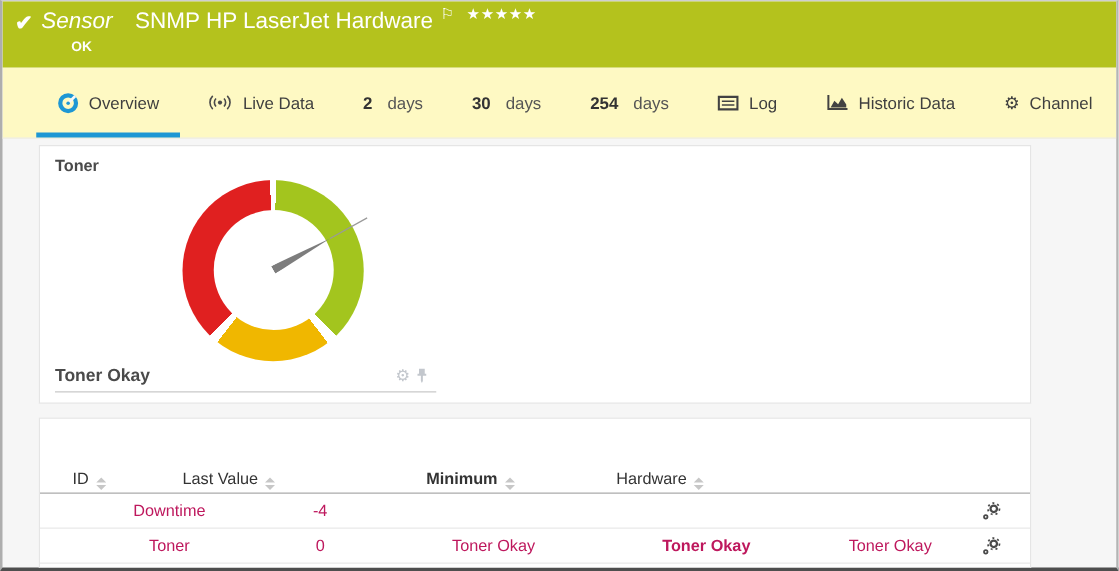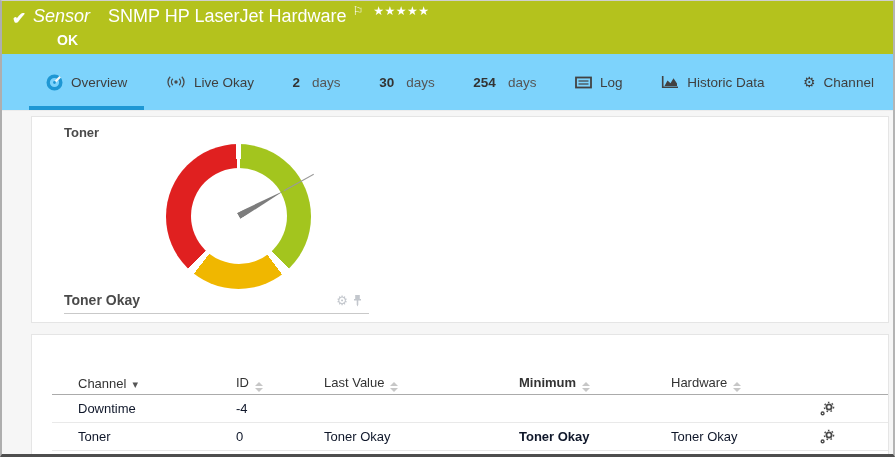--- a/index.html
+++ b/index.html
@@ -10,39 +10,39 @@
     border-left:2px solid #aeaeae; border-right:2px solid #b4b4b4;
     border-top:1px solid #cfcfcf; border-bottom:3px solid #4e4e4e;
   }
   
   .sensor-header { height:53px; background:#b4c21d; color:#fff; position:relative; }
   .hdr-check { position:absolute; left:10px; top:7px; font-size:17px; font-weight:bold; }
   .hdr-title-row { position:absolute; left:31px; top:5px; font-size:18px; white-space:nowrap; }
   .hdr-type { font-style:italic; margin-right:18px; }
   .hdr-flag { font-size:12px; position:relative; top:-7px; margin-left:6px; cursor:pointer; }
   .hdr-stars { font-size:12px; letter-spacing:0.5px; position:relative; top:-7px; margin-left:10px; cursor:pointer; }
-  .hdr-ok { position:absolute; left:55px; top:31px; font-size:14px; font-weight:bold;text-align:right; }
+  .hdr-ok { position:absolute; left:55px; top:31px; font-size:11px; font-weight:bold;text-align:right; }
   
   .tabbar {
-    height:57px; background:#7dd3fc; border-bottom:1px solid #ececec;
+    height:57px; background:#fef9c3; border-bottom:1px solid #ececec;
     display:flex; justify-content:space-between; align-items:stretch;
     padding:0 2px 0 27px;
   }
   .tab {
     display:flex; align-items:center; gap:8px; padding:4px 17px 0 17px;
     font-size:13.5px; color:#3f3f3f; cursor:pointer;
     border-bottom:4px solid transparent; white-space:nowrap;
   }
   .tab.active { border-bottom-color:#1e97d4; }
   .tab .num { font-weight:bold; color:#333; }
   .tab .unit { color:#555; margin-left:4px; }
   .tab .glyph-icon { font-size:14px; color:#3f3f3f; }
   
   .content { padding:5px 0 0 29px; }
-  .panel { width:858px; background:#fff; border:1px solid #e5e5e5;padding-left:20px; }
+  .panel { width:794px; background:#fff; border:1px solid #e5e5e5; }
   .panel-gauge { height:207px; display:flex; }
   .gauge-widget { width:317px; height:100%; padding:8px 0 0 12px; display:flex; flex-direction:column; }
   .widget-title { font-size:13px; font-weight:bold; color:#4a4a4a; }
   .gauge-area { flex:1; display:flex; align-items:center; justify-content:center; }
   .gauge { position:relative; width:145px; height:145px; margin-left:44px; }
   .gauge-ring { position:absolute; inset:0; border-radius:50%; }
   .gauge-hole { position:absolute; left:50%; top:50%; width:96px; height:96px;
     margin:-48px 0 0 -48px; border-radius:50%; background:#fff; }
   .gauge-needle { position:absolute; left:50%; bottom:50%; width:7px; margin-left:-3.5px;
     height:86px; transform-origin:50% 100%; }
@@ -53,21 +53,21 @@
   .widget-footer { display:flex; align-items:flex-end; border-bottom:1px solid #c9c9c9;
     padding:0 6px 5px 0; margin:0 0 8px 0; }
   .footer-status { font-size:14px; font-weight:bold; color:#4a4a4a; }
   .footer-icons { margin-left:auto; display:flex; align-items:center; gap:4px; }
   .footer-gear { font-size:13px; color:#c3c7cd; cursor:pointer; }
   
   .panel-table { margin-top:11px; height:130px; }
   .chan-table { margin-top:38px; font-size:13px; }
   .trow { display:flex; align-items:center; padding-left:26px; }
   .thead { height:22px; color:#333; border-bottom:1px solid #ababab; }
-  .tdata { height:28px; color:#0f172a; border-bottom:1px solid #e9e9e9; }
+  .tdata { height:28px; color:#be185d; border-bottom:1px solid #e9e9e9;text-align:center; }
   .c-channel { width:158px; } .c-id { width:88px; } .c-last { width:195px; }
   .c-min { width:152px;font-weight:bold; } .c-max { width:148px; } .c-actions { width:40px; }
   .sort-active { color:#555; font-size:11px; margin-left:6px; }
   .sorter { display:inline-flex; flex-direction:column; gap:2px; margin-left:6px; vertical-align:1px; }
   .sorter i { display:block; width:0; height:0; border-left:4px solid transparent; border-right:4px solid transparent; }
   .sorter .up { border-bottom:4px solid #c7c7c7; }
   .sorter .dn { border-top:4px solid #c7c7c7; }
   .gears-btn { cursor:pointer; display:inline-flex; }
 </style>
 </head>
@@ -93,21 +93,21 @@
       <span>Overview</span>
     </div>
     <div class="tab">
       <svg width="20" height="14" viewBox="0 0 20 14">
         <circle cx="10" cy="7" r="1.7" fill="#4a4a4a"></circle>
         <path d="M6.8 3.8 A4.6 4.6 0 0 0 6.8 10.2" fill="none" stroke="#4a4a4a" stroke-width="1.3"></path>
         <path d="M13.2 3.8 A4.6 4.6 0 0 1 13.2 10.2" fill="none" stroke="#4a4a4a" stroke-width="1.3"></path>
         <path d="M4.2 1.7 A7.4 7.4 0 0 0 4.2 12.3" fill="none" stroke="#4a4a4a" stroke-width="1.3"></path>
         <path d="M15.8 1.7 A7.4 7.4 0 0 1 15.8 12.3" fill="none" stroke="#4a4a4a" stroke-width="1.3"></path>
       </svg>
-      <span>Live Okay</span>
+      <span>Live Data</span>
     </div>
     <div class="tab">
       <span class="num">2</span>
         <span class="unit">days</span>
     </div>
     <div class="tab">
       <span class="num">30</span>
         <span class="unit">days</span>
     </div>
     <div class="tab">
@@ -158,23 +158,20 @@
               <path d="M3.2 1 h4.6 v4 h-4.6 z M2 5 h7 v1.6 h-7 z M4.7 6.6 h1.6 v4.2 l-0.8 1.6 l-0.8 -1.6 z" fill="#c3c7cd"></path>
             </svg>
           </span>
         </div>
       </div>
     </section>
 
     <section class="panel panel-table">
       <div class="chan-table">
         <div class="trow thead">
-          <span class="c-channel">
-            <span>Channel</span><span class="sort-active">▾</span>
-          </span>
           <span class="c-id">
             <span>ID</span><span class="sorter">
                 <i class="up"></i>
                 <i class="dn"></i>
               </span>
           </span>
           <span class="c-last">
             <span>Last Value</span><span class="sorter">
                 <i class="up"></i>
                 <i class="dn"></i>

